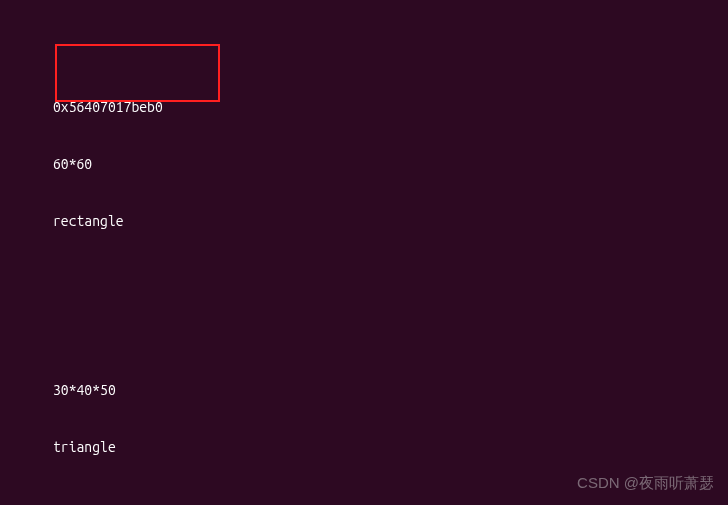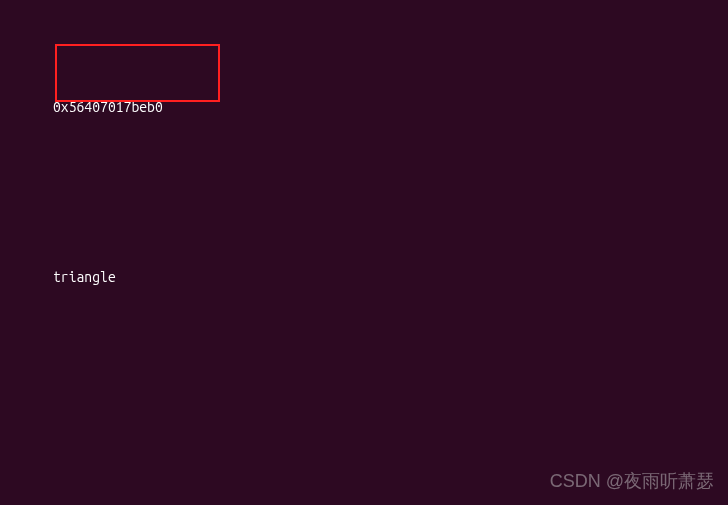--- a/index.html
+++ b/index.html
@@ -40,37 +40,40 @@
       left: 2px;
       width: 165px;
       height: 58px;
     }
     .watermark {
       position: absolute;
       bottom: 12px;
       right: 14px;
       color: rgba(200, 200, 200, 0.5);
       font-family: Arial, sans-serif;
-      font-size: 18px;
+      font-size: 15px;
       pointer-events: none;
     }
     .line {
       display: block;
     }
   </style>
 </head>
 <body>
 
 <div class="terminal">
   <div class="block">
     <div class="highlight-box box1"></div>
     <span class="line">0x56407017beb0</span>
+    <span class="line">60*60</span>
+    <span class="line">rectangle</span>
   </div>
 
   <div class="block">
+    <span class="line">30*40*50</span>
     <span class="line">triangle</span>
   </div>
 
   
 
   
 
   
 
   

